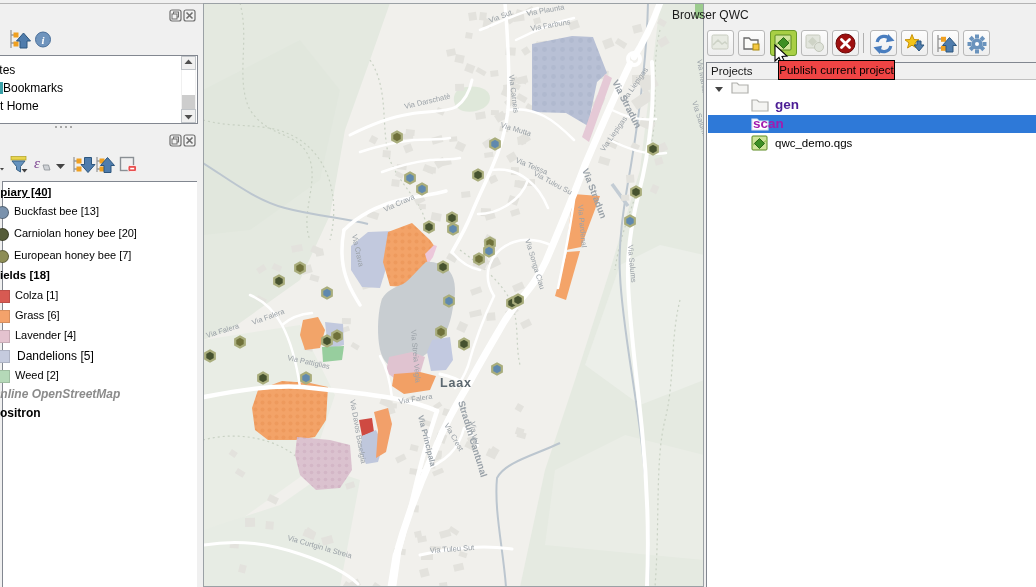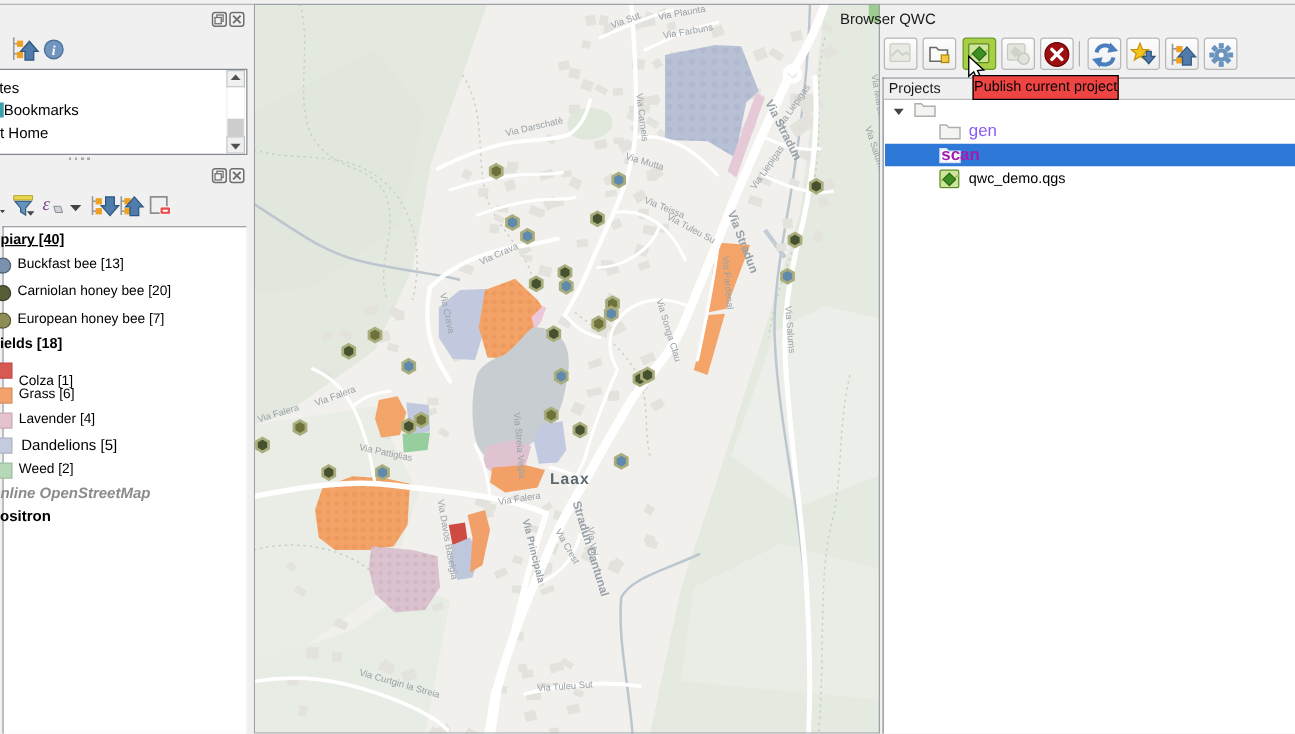--- a/index.html
+++ b/index.html
@@ -73,21 +73,21 @@
 <div class="abs" style="left:3px;top:182px;width:194px;height:405px;background:#fff"></div>
 <div class="abs" style="left:-8px;top:186px;font-size:11.5px;font-weight:bold;text-decoration:underline;white-space:nowrap">Apiary [40]</div>
 <div class="abs" style="left:-4px;top:206px;width:13px;height:13px;border-radius:50%;background:#7a92ad;border:1px solid rgba(0,0,0,0.35)"></div>
 <div class="abs" style="left:14px;top:205px;font-size:11px;white-space:nowrap">Buckfast bee [13]</div>
 <div class="abs" style="left:-4px;top:228px;width:13px;height:13px;border-radius:50%;background:#565d39;border:1px solid rgba(0,0,0,0.35)"></div>
 <div class="abs" style="left:14px;top:227px;font-size:11px;white-space:nowrap">Carniolan honey bee [20]</div>
 <div class="abs" style="left:-4px;top:250px;width:13px;height:13px;border-radius:50%;background:#8d8d55;border:1px solid rgba(0,0,0,0.35)"></div>
 <div class="abs" style="left:14px;top:249px;font-size:11px;white-space:nowrap">European honey bee [7]</div>
 <div class="abs" style="left:-7px;top:269px;font-size:11.5px;font-weight:bold;white-space:nowrap">Fields [18]</div>
 <div class="abs" style="left:-7px;top:290px;width:17px;height:13px;background:#d75a52;border:1px solid rgba(0,0,0,0.12)"></div>
-<div class="abs" style="left:15px;top:299px;font-size:11px;white-space:nowrap">Colza [1]</div>
+<div class="abs" style="left:15px;top:289px;font-size:11px;white-space:nowrap">Colza [1]</div>
 <div class="abs" style="left:-7px;top:310px;width:17px;height:13px;background:#f3a26b;border:1px solid rgba(0,0,0,0.12)"></div>
 <div class="abs" style="left:15px;top:309px;font-size:11px;white-space:nowrap">Grass [6]</div>
 <div class="abs" style="left:-7px;top:330px;width:17px;height:13px;background:#e4c3cf;border:1px solid rgba(0,0,0,0.12)"></div>
 <div class="abs" style="left:15px;top:329px;font-size:11px;white-space:nowrap">Lavender [4]</div>
 <div class="abs" style="left:-7px;top:350px;width:17px;height:13px;background:#c5cbde;border:1px solid rgba(0,0,0,0.12)"></div>
 <div class="abs" style="left:17px;top:349px;font-size:12px;white-space:nowrap">Dandelions [5]</div>
 <div class="abs" style="left:-7px;top:370px;width:17px;height:13px;background:#b5d9b8;border:1px solid rgba(0,0,0,0.12)"></div>
 <div class="abs" style="left:15px;top:369px;font-size:11px;white-space:nowrap">Weed [2]</div>
 <div class="abs" style="left:-9px;top:387px;font-size:12px;font-weight:bold;font-style:italic;color:#8b8b8b;white-space:nowrap">Online OpenStreetMap</div>
 <div class="abs" style="left:-8px;top:406px;font-size:12px;font-weight:bold;white-space:nowrap">Positron</div>
@@ -520,21 +520,21 @@
 <div class="abs" style="left:711px;top:65px;font-size:11.5px;color:#1a1a1a">Projects</div>
 <svg class="abs" style="left:714px;top:84px" width="14" height="12" xmlns="http://www.w3.org/2000/svg">
  <path d="M1,3 L9,3 L5,8 Z" fill="#444"></path>
 </svg>
 <svg class="abs" style="left:731px;top:80px" width="18" height="14" xmlns="http://www.w3.org/2000/svg">
  <path d="M1,3 L6,3 L8,5 L17,5 L17,13 L1,13 Z" fill="#f4f4f2" stroke="#b0b0ac" stroke-width="1.2"></path>
 </svg>
 <svg class="abs" style="left:751px;top:97px" width="18" height="15" xmlns="http://www.w3.org/2000/svg">
  <path d="M1,3 L6,3 L8,5 L17,5 L17,14 L1,14 Z" fill="#f4f4f2" stroke="#b0b0ac" stroke-width="1.2"></path>
 </svg>
-<div class="abs" style="left:775px;top:97px;font-size:13.5px;font-weight:normal;color:#8b5cf6">gen</div>
+<div class="abs" style="left:775px;top:97px;font-size:13.5px;font-weight:bold;color:#4c1d95">gen</div>
 <div class="abs" style="left:708px;top:115px;width:328px;height:18px;background:#2e79d8"></div>
 <svg class="abs" style="left:751px;top:116px" width="18" height="15" xmlns="http://www.w3.org/2000/svg">
  <path d="M1,3 L6,3 L8,5 L17,5 L17,14 L1,14 Z" fill="#fff" stroke="#d8e4f4" stroke-width="1.2"></path>
 </svg>
 <div class="abs" style="left:753px;top:116px;font-size:13.5px;font-weight:bold;color:#a21caf">scan</div>
 <svg class="abs" style="left:751px;top:135px" width="17" height="16" xmlns="http://www.w3.org/2000/svg">
  <rect x="1" y="1" width="15" height="14" rx="1" fill="#cfe49a" stroke="#5a8a20" stroke-width="1"></rect>
  <path d="M1,11 L6,6 L9,10 L16,5" stroke="#9ec45e" stroke-width="1.4" fill="none"></path>
  <path d="M8.5,3.5 L13.5,8.5 L8.5,13.5 L3.5,8.5 Z" fill="#3d8f24" stroke="#2a6a14" stroke-width="1"></path>
 </svg>

